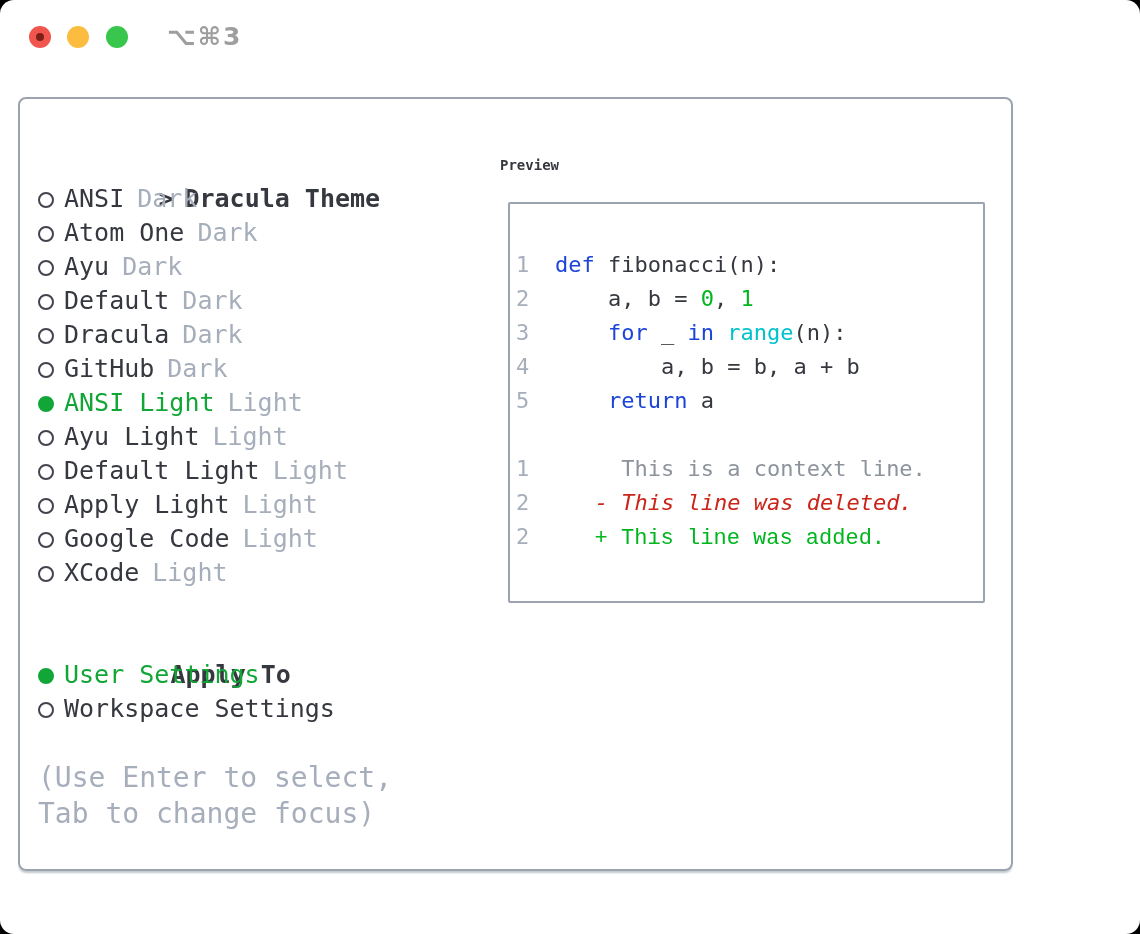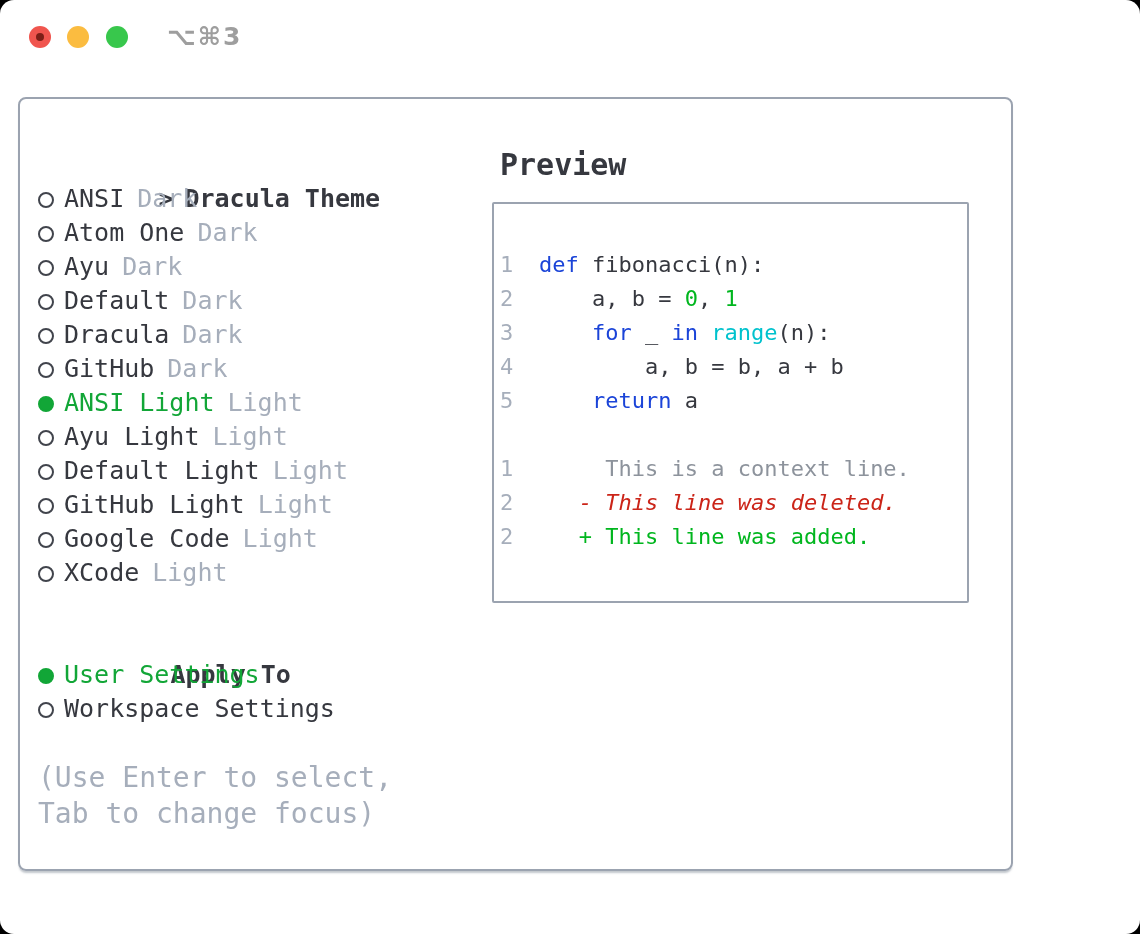--- a/index.html
+++ b/index.html
@@ -24,32 +24,32 @@
   .hdr{font-weight:bold;}
   .radio{display:inline-block;box-sizing:border-box;width:16px;height:16px;margin-right:10px;
          border:2px solid #41444c;border-radius:50%;position:relative;top:1px;}
   .radio.on{background:var(--green,#12a637);border-color:var(--green,#12a637);}
   .opt-name.sel{color:var(--green,#12a637);}
   .opt-variant{color:var(--muted,#a6aebb);margin-left:13px;}
   .apply-title{font-weight:bold;margin-left:12px;}
   .hint{width:400px;font-size:28px;line-height:36px;color:var(--muted,#a6aebb);}
   
   .preview-title{position:absolute;left:480px;top:49px;height:34px;line-height:34px;
-                 font-size:30px;font-weight:bold;}
-  .preview-box{position:absolute;left:472px;top:103px;width:477px;height:401px;box-sizing:border-box;
+                 font-size:14px;font-weight:bold;}
+  .preview-box{position:absolute;left:488px;top:103px;width:477px;height:401px;box-sizing:border-box;
                border:2px solid var(--border,#9ba3b0);border-radius:2px;padding:44px 0 0 6px;overflow:hidden;}
   .code-row{height:34px;line-height:34px;font-size:22px;white-space:pre;}
   .ln{display:inline-block;width:39px;color:var(--muted,#a6aebb);}
   .seg-plain{color:var(--text,#36383f);}
   .seg-kw{color:var(--kw,#1b44d8);}
   .seg-num{color:var(--codegreen,#00b61e);}
   .seg-bi{color:var(--builtin,#00c2cd);}
   .seg-ctx{color:var(--context,#8d939c);}
   .seg-del{color:var(--del,#cb2418);font-style:italic;}
-  .seg-add{color:var(--add,#00b61e);}
+  .seg-add{color:var(--add,#00b61e);font-family:Liberation Mono, monospace;}
 </style>
 </head>
 <body>
 
 <div class="window">
   <div class="titlebar">
     <span class="tl red">
         <span class="tl-dot"></span>
       </span>
     <span class="tl yellow"></span>
@@ -65,21 +65,21 @@
       <div id="theme-list">
           <div class="row"><span class="radio"></span><span class="opt-name">ANSI</span><span class="opt-variant">Dark</span></div>
           <div class="row"><span class="radio"></span><span class="opt-name">Atom One</span><span class="opt-variant">Dark</span></div>
           <div class="row"><span class="radio"></span><span class="opt-name">Ayu</span><span class="opt-variant">Dark</span></div>
           <div class="row"><span class="radio"></span><span class="opt-name">Default</span><span class="opt-variant">Dark</span></div>
           <div class="row"><span class="radio"></span><span class="opt-name">Dracula</span><span class="opt-variant">Dark</span></div>
           <div class="row"><span class="radio"></span><span class="opt-name">GitHub</span><span class="opt-variant">Dark</span></div>
           <div class="row"><span class="radio on"></span><span class="opt-name sel">ANSI Light</span><span class="opt-variant">Light</span></div>
           <div class="row"><span class="radio"></span><span class="opt-name">Ayu Light</span><span class="opt-variant">Light</span></div>
           <div class="row"><span class="radio"></span><span class="opt-name">Default Light</span><span class="opt-variant">Light</span></div>
-          <div class="row"><span class="radio"></span><span class="opt-name">GitHub Light</span><span class="opt-variant">Light</span></div>
+          <div class="row"><span class="radio"></span><span class="opt-name">Apply Light</span><span class="opt-variant">Light</span></div>
           <div class="row"><span class="radio"></span><span class="opt-name">Google Code</span><span class="opt-variant">Light</span></div>
           <div class="row"><span class="radio"></span><span class="opt-name">XCode</span><span class="opt-variant">Light</span></div>
         </div>
       <div class="row"> </div>
       <div class="row">
         <span class="apply-title">Apply To</span>
       </div>
       <div id="apply-list">
           <div class="row"><span class="radio on"></span><span class="opt-name sel">User Settings</span></div>
           <div class="row"><span class="radio"></span><span class="opt-name">Workspace Settings</span></div>

